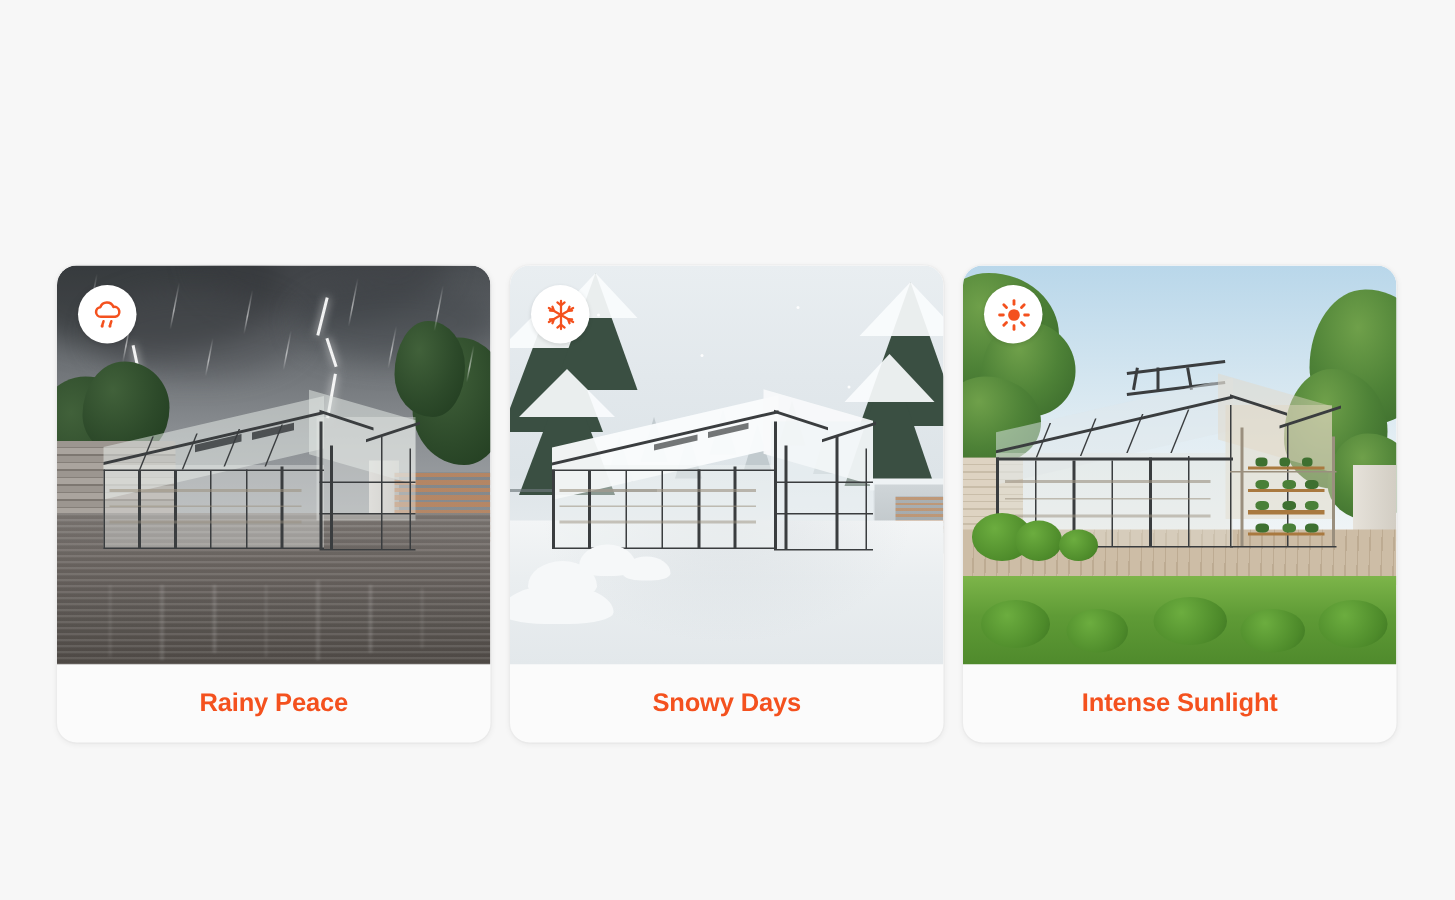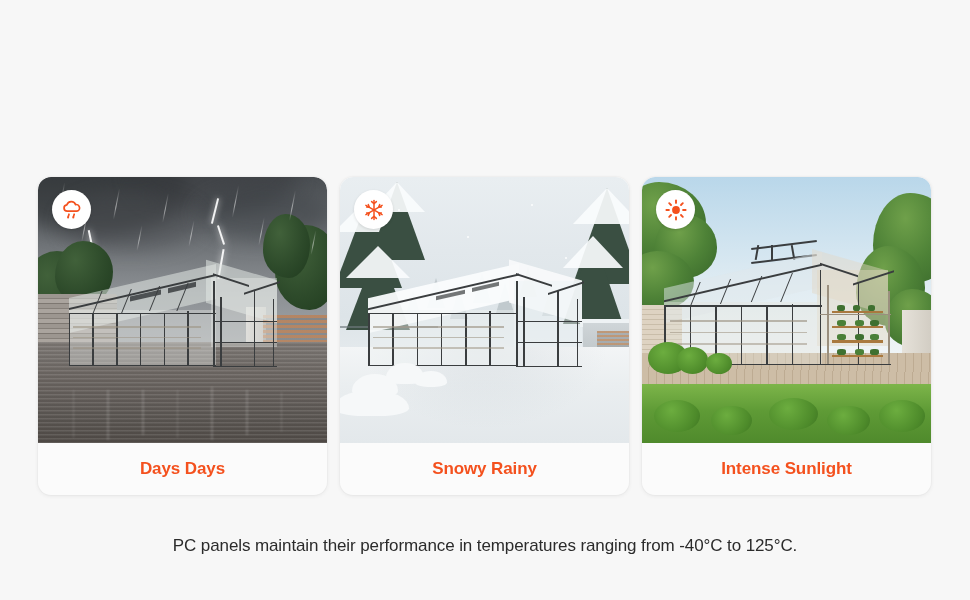--- a/index.html
+++ b/index.html
@@ -426,21 +426,21 @@
         <div class="badge">
           <svg width="24" height="24" viewBox="0 0 24 24" fill="none" stroke="#f4511e" stroke-width="1.7" stroke-linecap="round" stroke-linejoin="round">
             <path d="M7.2 13.2a3.2 3.2 0 0 1-.3-6.38A4.6 4.6 0 0 1 15.6 6.6a3.3 3.3 0 0 1 1.2 6.6z"></path>
             <line x1="9" y1="16.2" x2="8.3" y2="18.4"></line>
             <line x1="14.2" y1="16.2" x2="13.5" y2="18.4"></line>
             <circle cx="8.1" cy="19.4" r="1.05" fill="#f4511e" stroke="none"></circle>
             <circle cx="13.3" cy="19.4" r="1.05" fill="#f4511e" stroke="none"></circle>
           </svg>
         </div>
       </div>
-      <div class="card-label">Days Days</div>
+      <div class="card-label">Rainy Peace</div>
     </div>
 
     <div class="card">
       <div class="card-media">
         <div class="scene">
           <div class="snow-sky"></div>
 
           <div class="pine-far" style="left:30%;top:38%;"></div>
           <div class="pine-far" style="left:38%;top:42%;"></div>
           <div class="pine-far" style="left:46%;top:36%;"></div>
@@ -513,21 +513,21 @@
           <svg width="24" height="24" viewBox="0 0 24 24" fill="none" stroke="#f4511e" stroke-width="1.5" stroke-linecap="round">
             <line x1="12" y1="2.6" x2="12" y2="21.4"></line>
             <line x1="3.9" y1="7.3" x2="20.1" y2="16.7"></line>
             <line x1="3.9" y1="16.7" x2="20.1" y2="7.3"></line>
             <path d="M12 5.6 9.6 3.6M12 5.6l2.4-2M12 18.4l-2.4 2M12 18.4l2.4 2"></path>
             <path d="M7.4 9.2 4.6 9.1M7.4 9.2 6.3 6.5M16.6 14.8l2.8.1M16.6 14.8l1.1 2.7"></path>
             <path d="M7.4 14.8 6.3 17.5M7.4 14.8l-2.8.1M16.6 9.2l1.1-2.7M16.6 9.2l2.8-.1"></path>
           </svg>
         </div>
       </div>
-      <div class="card-label">Snowy Rainy</div>
+      <div class="card-label">Snowy Days</div>
     </div>
 
     <div class="card">
       <div class="card-media">
         <div class="scene">
           <div class="sun-sky"></div>
 
           <div class="sun-hedge" style="left:-8%;top:2%;width:30%;height:30%;"></div>
           <div class="sun-hedge" style="left:4%;top:14%;width:22%;height:24%;"></div>
           <div class="sun-hedge" style="left:-6%;top:28%;width:24%;height:22%;"></div>
@@ -621,15 +621,14 @@
             <line x1="5.2" y1="18.8" x2="7" y2="17"></line>
             <line x1="17" y1="7" x2="18.8" y2="5.2"></line>
           </svg>
         </div>
       </div>
       <div class="card-label">Intense Sunlight</div>
     </div>
 
   </div>
 
-  <div class="caption">PC panels maintain their performance in temperatures ranging from -40°C to 125°C.</div>
 
 </div>
 
 </body></html>

